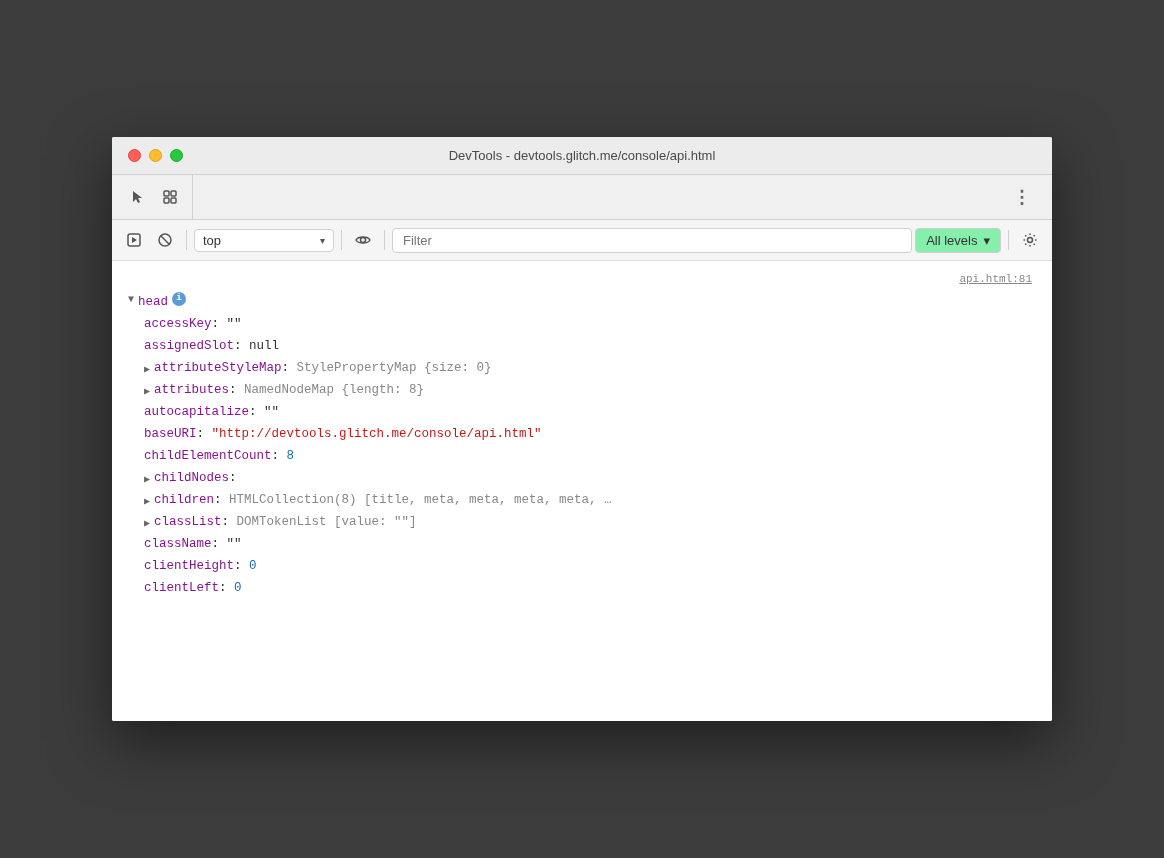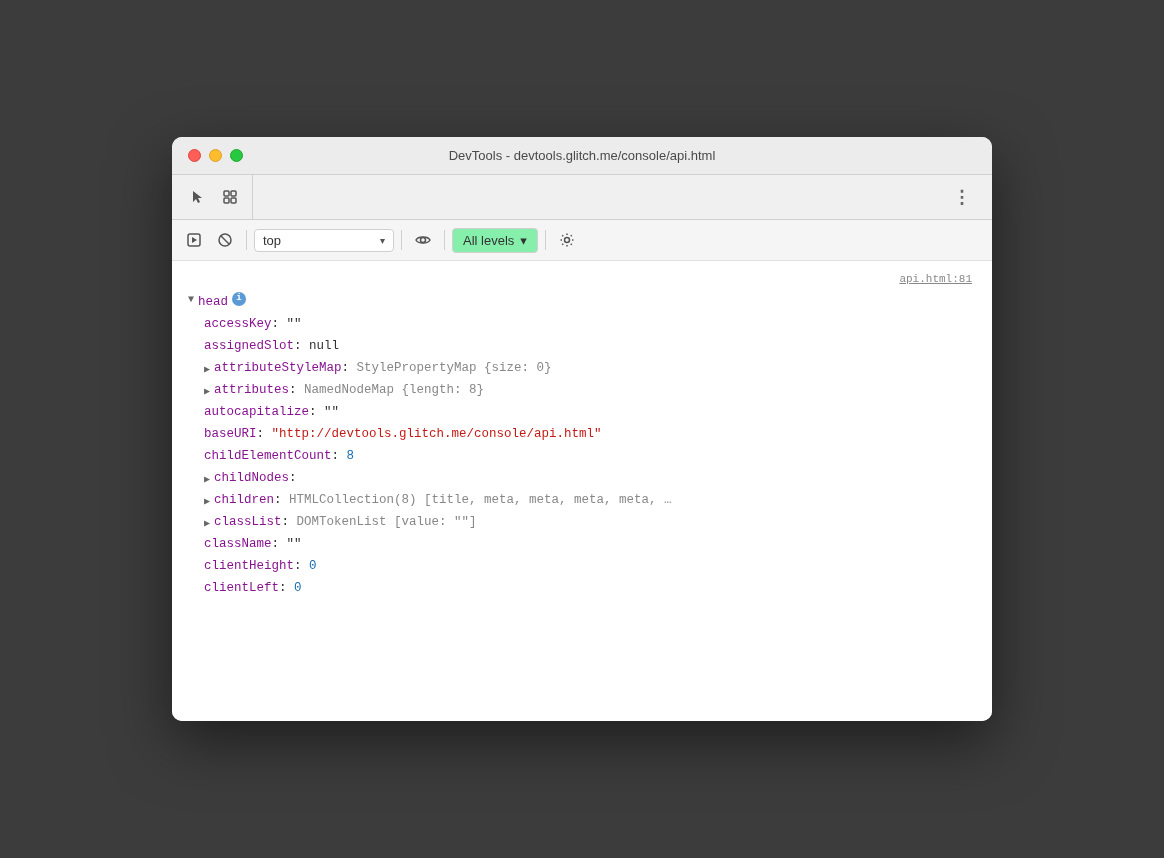--- a/index.html
+++ b/index.html
@@ -7,23 +7,23 @@
     body {
       background: #3c3c3c;
       display: flex;
       justify-content: center;
       align-items: center;
       min-height: 100vh;
       font-family: -apple-system, BlinkMacSystemFont, 'Helvetica Neue', sans-serif;
     }
 
     .window {
-      width: 820px;
+      width: 940px;
       background: #f5f5f5;
-      border-radius: 10px;
+      border-radius: 2px;
       box-shadow: 0 20px 60px rgba(0,0,0,0.5);
       overflow: hidden;
     }
 
     .title-bar {
       background: #ececec;
       border-bottom: 1px solid #d0d0d0;
       padding: 12px 16px;
       display: flex;
       align-items: center;
@@ -354,20 +354,21 @@
 
     <button class="eye-btn">
       <svg class="icon-svg" viewBox="0 0 16 16">
         <path d="M1 8 C3 4 13 4 15 8 C13 12 3 12 1 8Z" fill="none" stroke="#555" stroke-width="1.5"></path>
         <circle cx="8" cy="8" r="2.5" fill="none" stroke="#555" stroke-width="1.5"></circle>
       </svg>
     </button>
 
     <div class="toolbar-separator"></div>
 
+    <input class="filter-input" type="text" placeholder="Filter" style="">
 
     <div class="levels-btn">
       <span>All levels</span>
       <span>▾</span>
     </div>
 
     <div class="toolbar-separator"></div>
 
     <button class="settings-btn">
       <svg class="icon-svg" viewBox="0 0 16 16">

